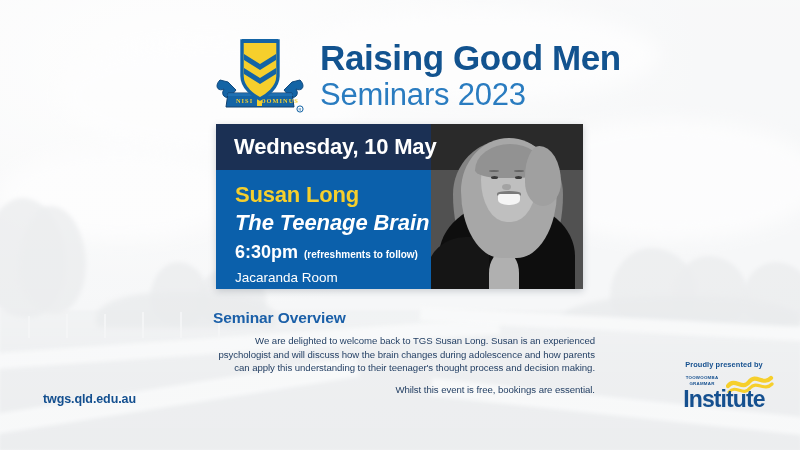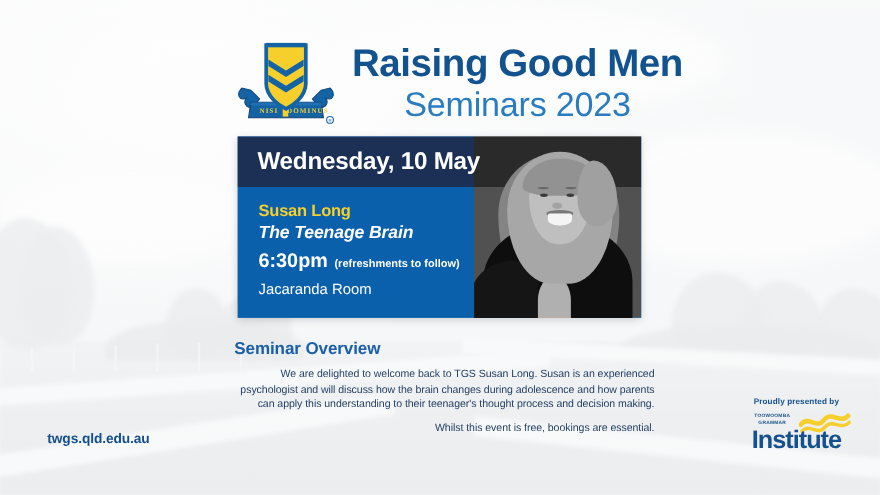--- a/index.html
+++ b/index.html
@@ -42,21 +42,21 @@
     position:absolute;width:2px;background:#e9ebed;filter:blur(.6px);opacity:.9;
   }
   .bg-wash{
     position:absolute;inset:0;
     background:linear-gradient(180deg,rgba(255,255,255,.62) 0%,rgba(255,255,255,.55) 55%,rgba(255,255,255,.50) 100%);
   }
 
   
   .masthead{position:absolute;left:214px;top:30px;display:flex;align-items:center;gap:14px;}
   .crest{position:relative;width:92px;height:88px;flex:0 0 auto;}
-  .title-block{display:flex;flex-direction:column;line-height:1;padding-top:2px;text-align:center;}
+  .title-block{display:flex;flex-direction:column;line-height:1;padding-top:2px;}
   .title-main{
     font-size:35px;font-weight:bold;color:#12538f;letter-spacing:-.4px;
     white-space:nowrap;
   }
   .title-sub{
     font-size:31px;font-weight:normal;color:#2a7cc0;letter-spacing:-.2px;
     margin-top:4px;white-space:nowrap;
   }
 
   
@@ -66,22 +66,22 @@
     overflow:hidden;background:#0b60ab;
   }
   .card-head{
     height:46px;background:#1b3054;display:flex;align-items:center;
     padding-left:18px;box-sizing:border-box;text-align:right;
   }
   .card-date{font-size:22px;font-weight:bold;color:#ffffff;letter-spacing:-.2px;white-space:nowrap;}
   .card-body{
     position:relative;height:119px;padding:14px 0 0 19px;box-sizing:border-box;
   }
-  .speaker{font-size:15px;font-weight:bold;color:#f6cf2c;line-height:1.02;letter-spacing:-.2px;}
-  .topic{font-size:16px;font-weight:bold;font-style:italic;color:#ffffff;margin-top:4px;letter-spacing:-.1px;}
+  .speaker{font-size:22px;font-weight:bold;color:#f6cf2c;line-height:1.02;letter-spacing:-.2px;}
+  .topic{font-size:22px;font-weight:bold;font-style:italic;color:#ffffff;margin-top:4px;letter-spacing:-.1px;}
   .timerow{margin-top:6px;display:flex;align-items:baseline;gap:6px;}
   .time{font-size:18px;font-weight:bold;color:#ffffff;}
   .refresh{font-size:10px;font-weight:bold;color:#ffffff;}
   .room{font-size:13.5px;color:#ffffff;margin-top:7px;}
 
   
   .portrait{
     position:absolute;right:0;top:0;width:152px;height:165px;overflow:hidden;
   }
   .pt-body{

